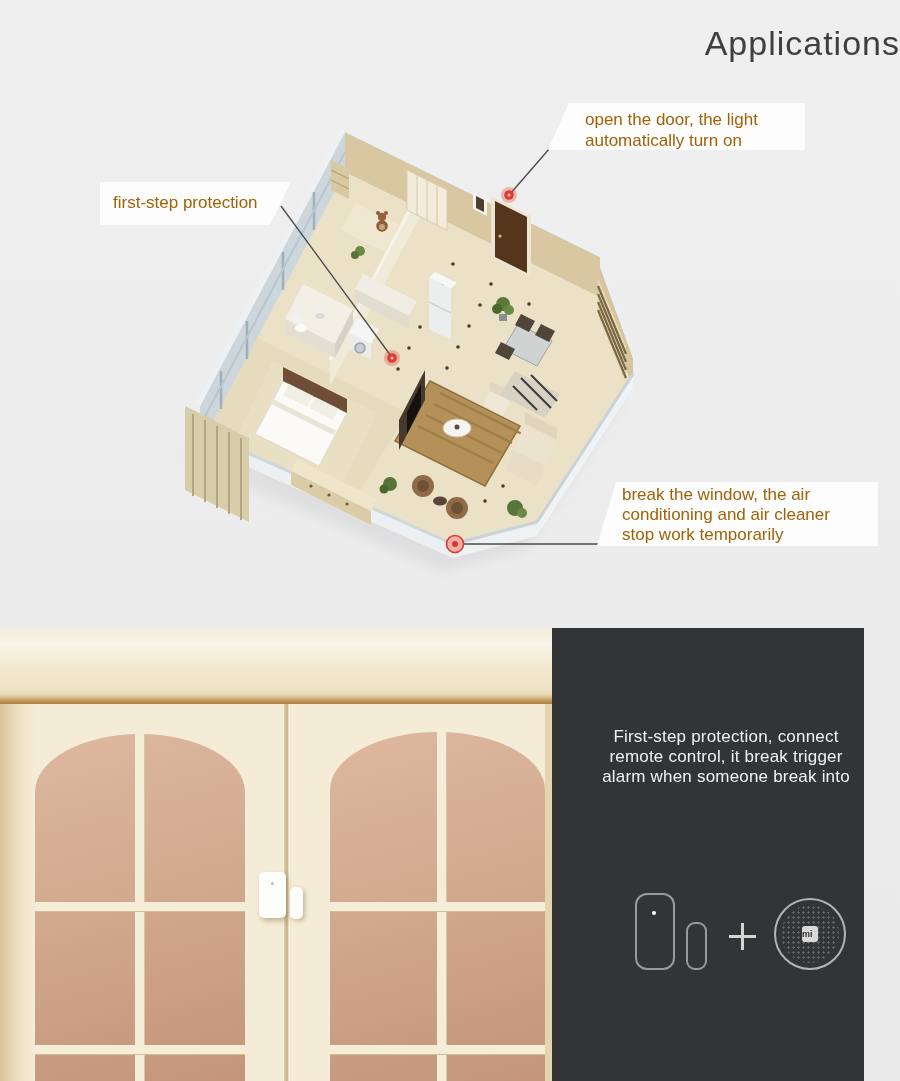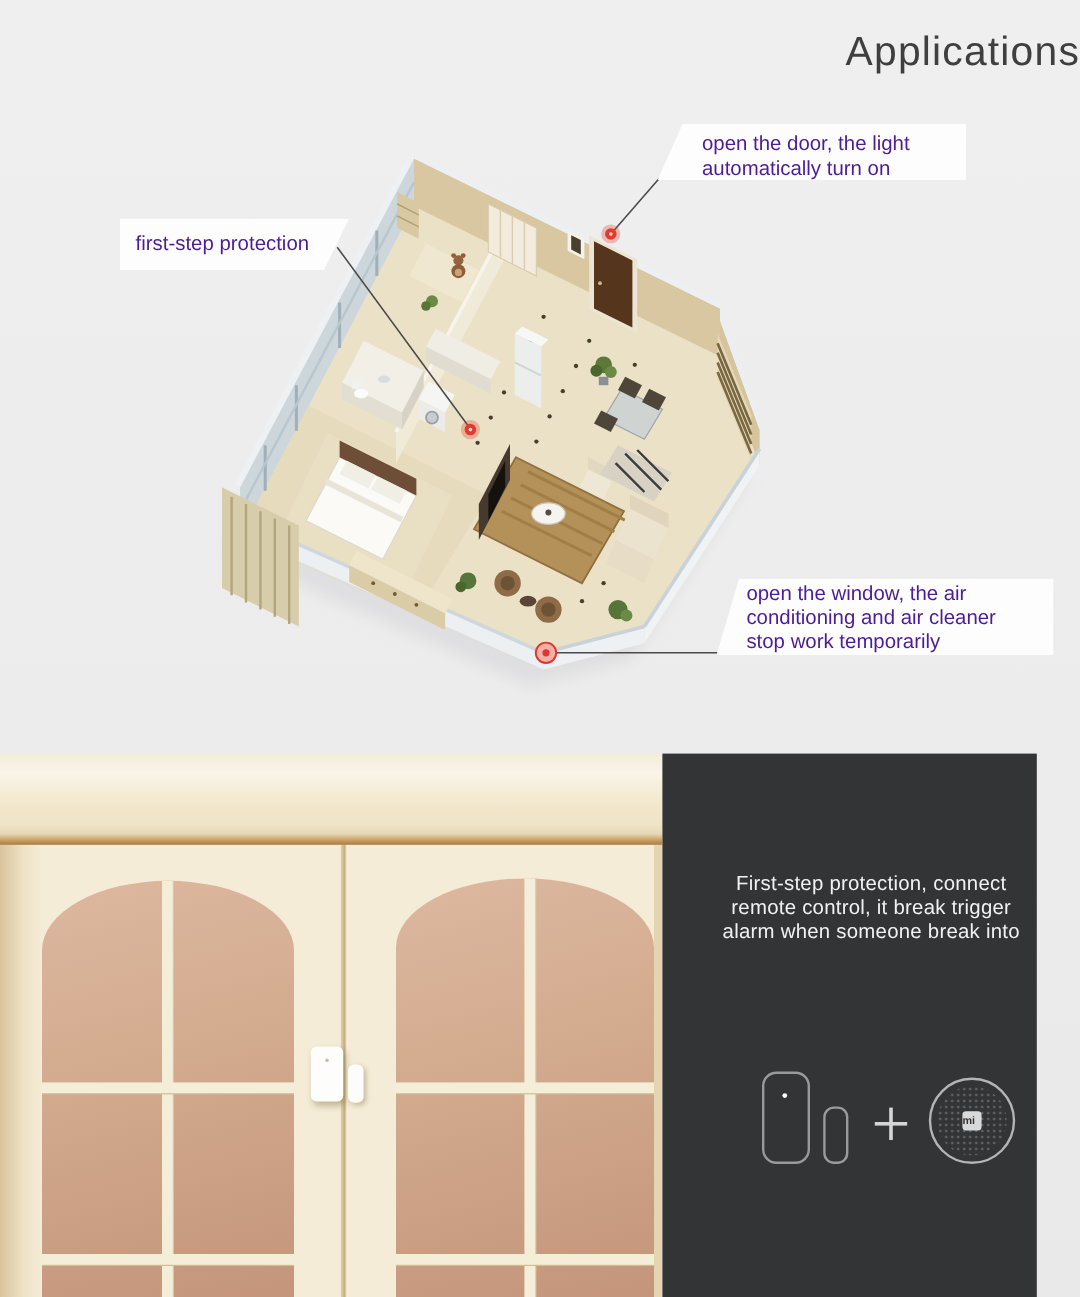--- a/index.html
+++ b/index.html
@@ -2,21 +2,21 @@
 <html><head>
 <meta charset="utf-8">
 <style>
   html,body{margin:0;padding:0;background:#dcdcdc;}
   #page{position:relative;width:900px;height:1081px;overflow:hidden;
         font-family:"Liberation Sans",sans-serif;background:linear-gradient(180deg,#efefef 0%,#ececec 60%,#e9e9e9 100%);}
   
   .title{position:absolute;top:24px;left:0;width:900px;text-align:right;
          font-size:34px;color:#3f3f3f;letter-spacing:1px;}
   .overlay-svg{position:absolute;top:0;left:0;}
-  .callout{position:absolute;background:#fdfdfd;color:#4c1d95;font-size:17px;line-height:21px;
+  .callout{position:absolute;background:#fdfdfd;color:#a16207;font-size:17px;line-height:21px;
            box-sizing:border-box;}
   .co-door{left:548px;top:103px;width:257px;height:47px;padding:6px 8px 0 37px;
            clip-path:polygon(21px 0,257px 0,257px 47px,0 47px);}
   .co-first{left:100px;top:182px;width:191px;height:43px;padding:10px 0 0 13px;
            clip-path:polygon(0 0,191px 0,170px 43px,0 43px);}
   .co-window{left:597px;top:482px;width:281px;height:64px;padding:3px 6px 0 25px;line-height:20px;
            clip-path:polygon(19px 0,281px 0,281px 64px,0 64px);}
   
   .photo{position:absolute;left:0;top:628px;width:552px;height:453px;overflow:hidden;background:#f4ecd6;}
   .crown{position:absolute;left:0;top:0;width:552px;height:76px;
@@ -243,21 +243,21 @@
   <div class="title">Applications</div>
 
   <div class="callout co-door">
     <div>open the door, the light</div>
     <div>automatically turn on</div>
   </div>
   <div class="callout co-first">
     <div>first-step protection</div>
   </div>
   <div class="callout co-window">
-    <div>open the window, the air</div>
+    <div>break the window, the air</div>
     <div>conditioning and air cleaner</div>
     <div>stop work temporarily</div>
   </div>
 
   <div class="photo">
     <div class="glass glass-l">
       <div class="muntin-v" style="left:100px"></div>
       <div class="muntin-h" style="top:168px"></div>
       <div class="muntin-h" style="top:311px"></div>
     </div>

